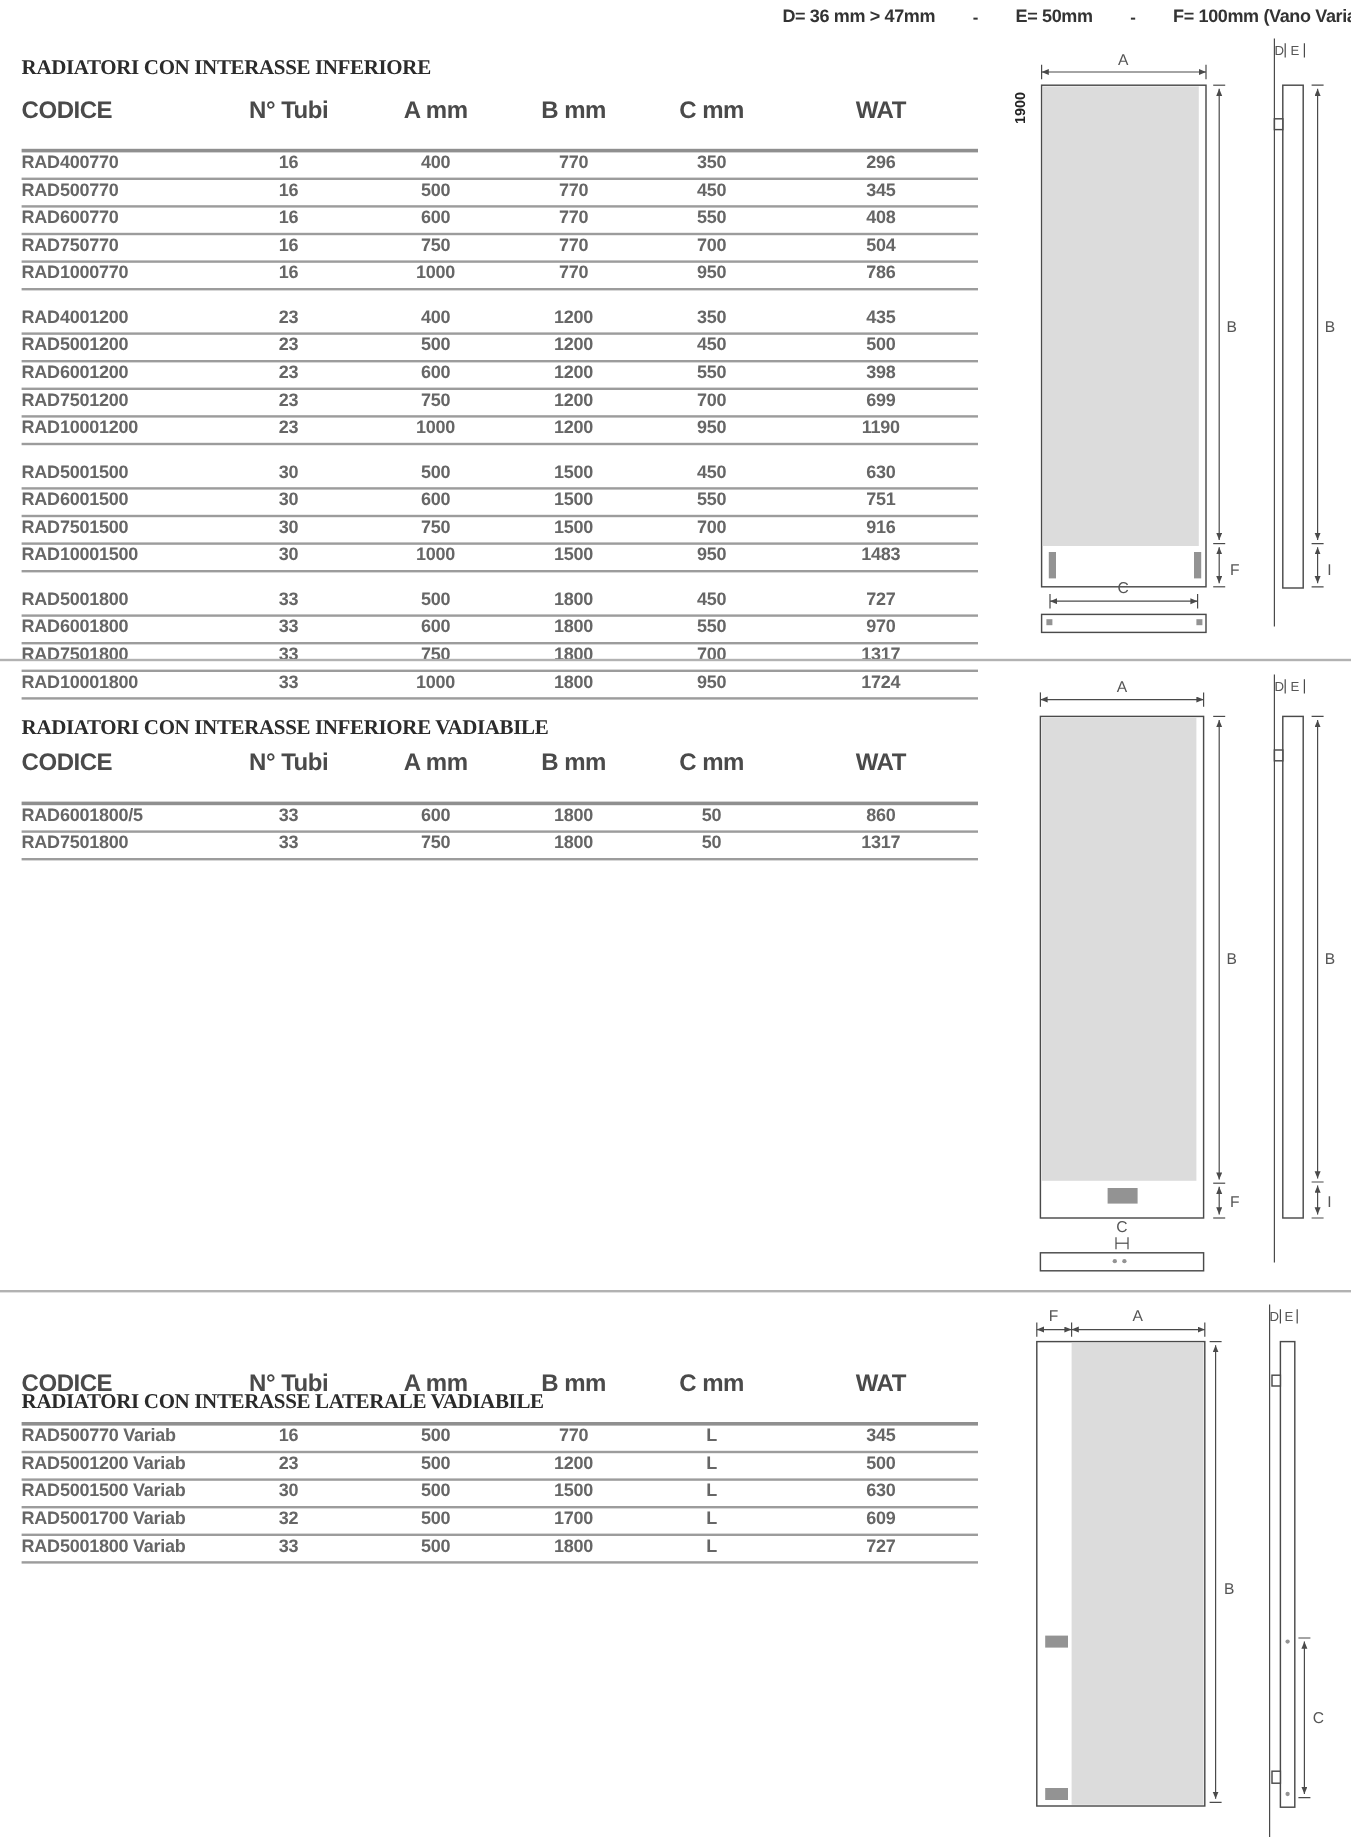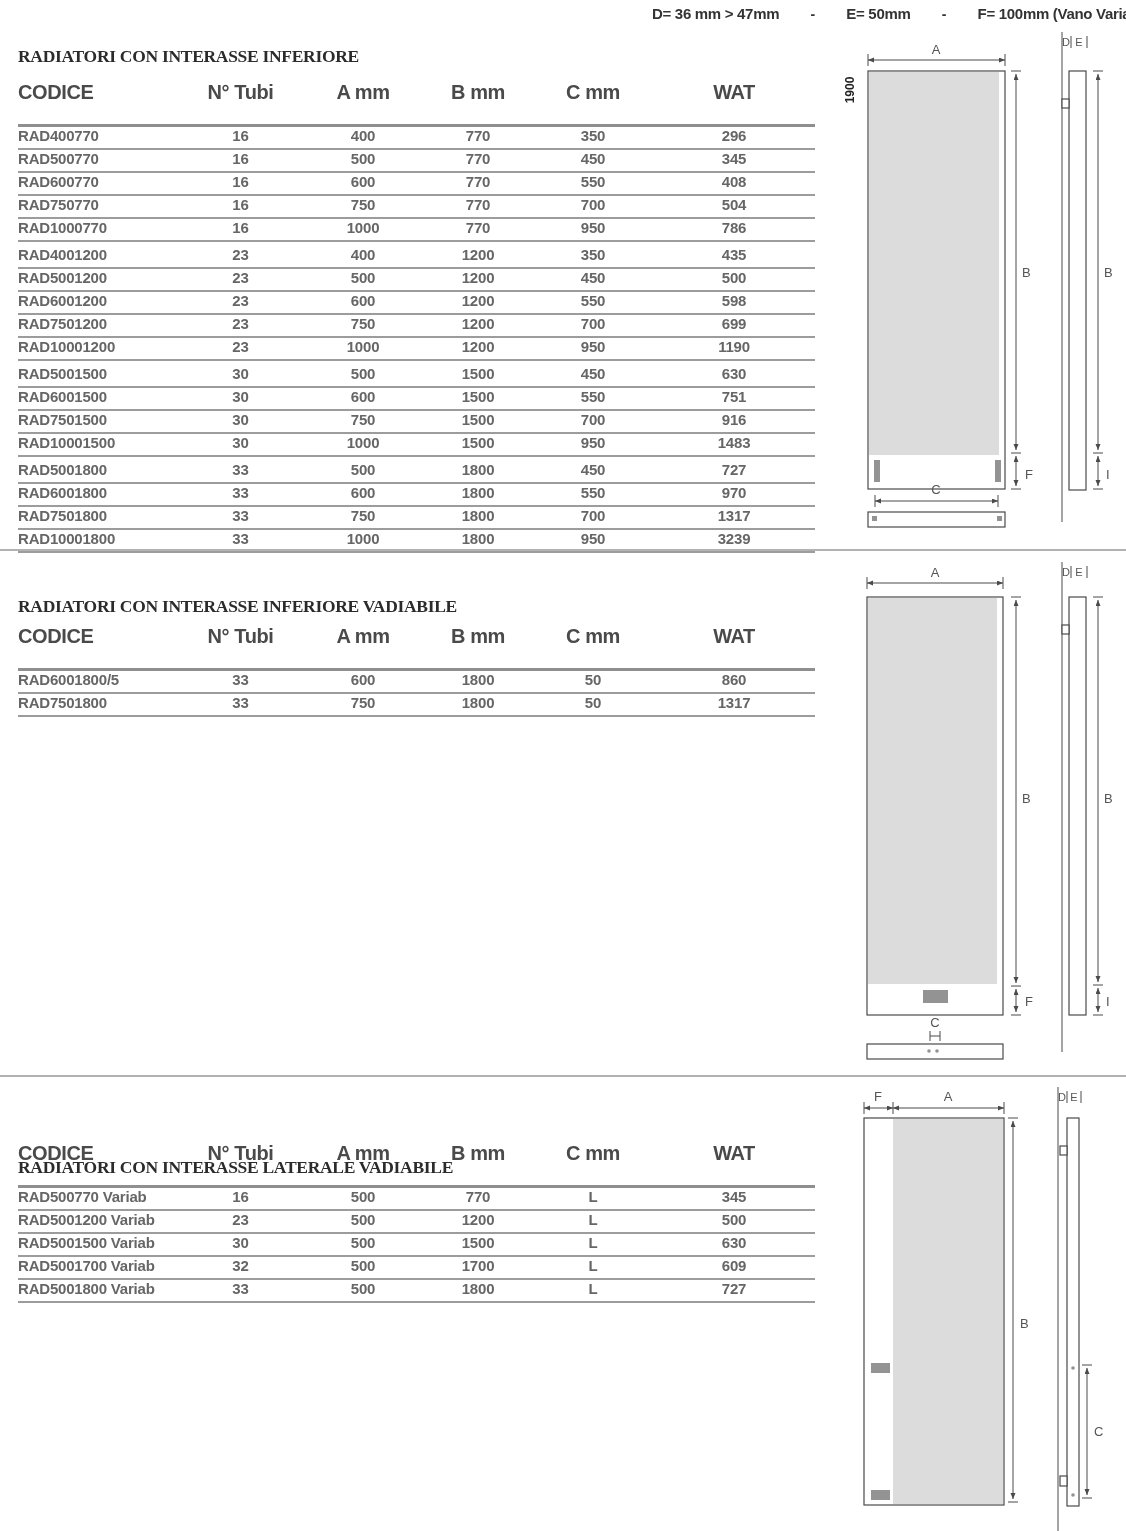--- a/index.html
+++ b/index.html
@@ -24,21 +24,21 @@
   .thead{
     display:flex;align-items:baseline;padding-bottom:20px;
     border-bottom:3px solid #8f8f8f;
     font-size:20px;color:#4a4a4a;letter-spacing:-0.4px;line-height:24px;
   }
   .row{
     display:flex;align-items:flex-start;height:21px;
     border-bottom:2px solid #9c9c9c;
     font-size:15px;color:#666;letter-spacing:-0.2px;
   }
-  .group + .group{margin-top:4px;}
+  .group + .group{margin-top:14px;}
   .cell,.th{white-space:nowrap;text-align:center;}
   .c1{width:160px;text-align:left;}
   .c2{width:125px;}
   .c3{width:120px;}
   .c4{width:110px;}
   .c5{width:120px;}
   .c6{flex:1;}
   
   .divider{position:absolute;left:0;width:1126px;height:2px;background:#b2b2b2;}
   
@@ -134,21 +134,21 @@
             <div class="cell c4">1200</div>
             <div class="cell c5">450</div>
             <div class="cell c6">500</div>
           </div>
         <div class="row">
             <div class="cell c1">RAD6001200</div>
             <div class="cell c2">23</div>
             <div class="cell c3">600</div>
             <div class="cell c4">1200</div>
             <div class="cell c5">550</div>
-            <div class="cell c6">598</div>
+            <div class="cell c6">398</div>
           </div>
         <div class="row">
             <div class="cell c1">RAD7501200</div>
             <div class="cell c2">23</div>
             <div class="cell c3">750</div>
             <div class="cell c4">1200</div>
             <div class="cell c5">700</div>
             <div class="cell c6">699</div>
           </div>
         <div class="row">
@@ -220,21 +220,21 @@
             <div class="cell c4">1800</div>
             <div class="cell c5">700</div>
             <div class="cell c6">1317</div>
           </div>
         <div class="row">
             <div class="cell c1">RAD10001800</div>
             <div class="cell c2">33</div>
             <div class="cell c3">1000</div>
             <div class="cell c4">1800</div>
             <div class="cell c5">950</div>
-            <div class="cell c6">3239</div>
+            <div class="cell c6">1724</div>
           </div>
       </div>
     </div>
 </div>
 
 <div class="divider" style="top:549px"></div>
 
 <h2 class="sec-title" style="top:596px">RADIATORI CON INTERASSE INFERIORE VADIABILE</h2>
 <div class="dtable" style="top:624px">
   <div class="thead">

